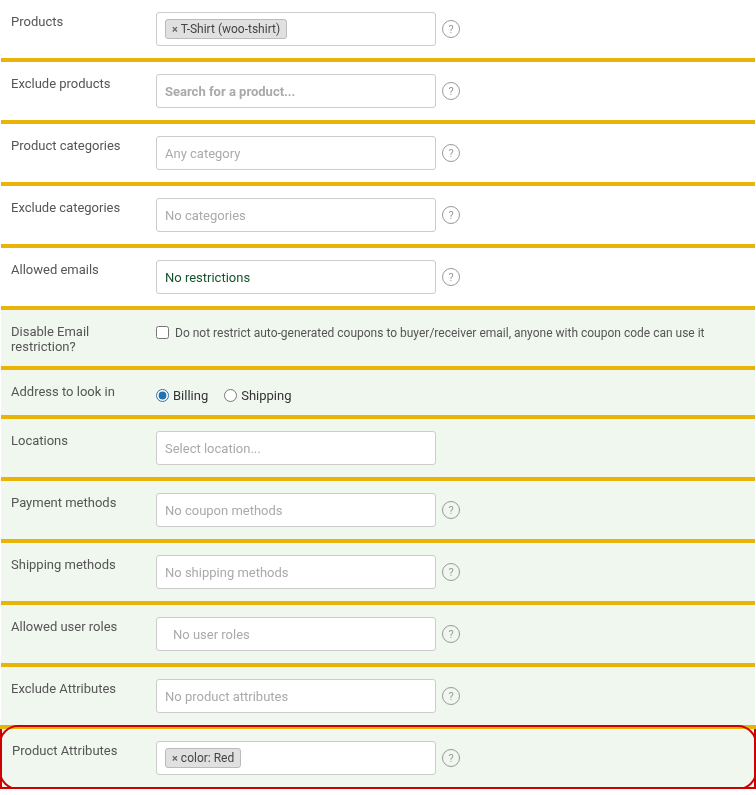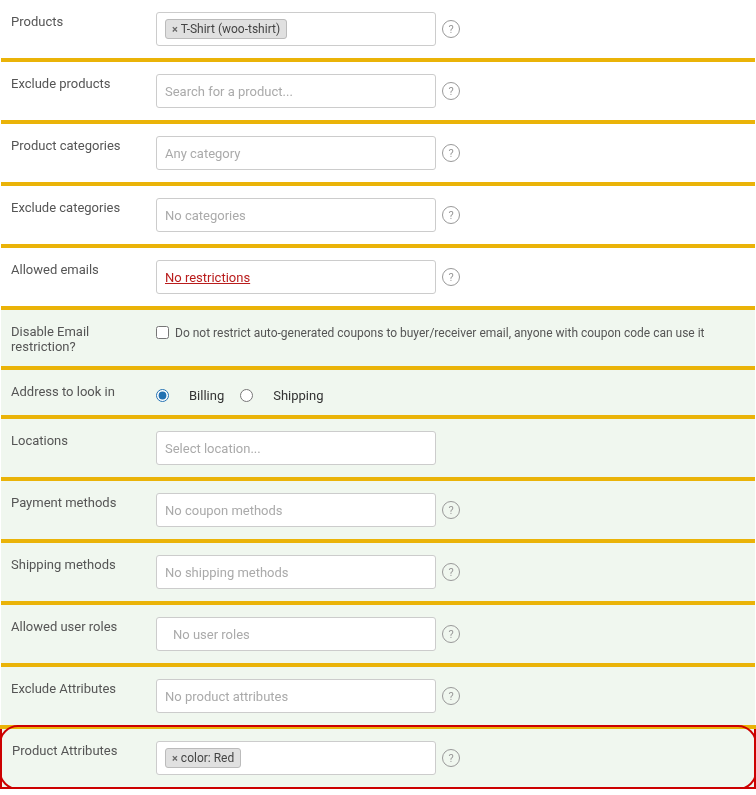--- a/index.html
+++ b/index.html
@@ -124,21 +124,21 @@
     .radio-row {
       display: flex;
       align-items: center;
       gap: 16px;
       padding-top: 6px;
     }
 
     .radio-option {
       display: flex;
       align-items: center;
-      gap: 20px;
+      gap: 4px;
       font-size: 13px;
       color: #333;
     }
 
     .radio-option input[type="radio"] {
       accent-color: #2271b1;
     }
   </style>
 </head>
 <body>
@@ -157,21 +157,21 @@
             </div>
             <span class="help-icon">?</span>
           </div>
         </td>
       </tr>
       <tr>
         <td class="label-cell">Exclude products</td>
         <td class="field-cell">
           <div class="field-row">
             <div class="select-field">
-              <span style="color: rgb(170, 170, 170);">Search for a product...</span>
+              <span style="color: rgb(170, 170, 170); font-weight: bold;">Search for a product...</span>
             </div>
             <span class="help-icon">?</span>
           </div>
         </td>
       </tr>
       <tr>
         <td class="label-cell">Product categories</td>
         <td class="field-cell">
           <div class="field-row">
             <div class="select-field">
@@ -190,21 +190,21 @@
             </div>
             <span class="help-icon">?</span>
           </div>
         </td>
       </tr>
       <tr>
         <td class="label-cell">Allowed emails</td>
         <td class="field-cell">
           <div class="field-row">
             <div class="select-field">
-              <span style="color: #b91c1c; text-decoration: underline;">No restrictions</span>
+              <span style="color: #14532d;">No restrictions</span>
             </div>
             <span class="help-icon">?</span>
           </div>
         </td>
       </tr>
       <tr class="green-bg">
         <td class="label-cell">Disable Email restriction?</td>
         <td class="field-cell">
           <div class="checkbox-row">
             <input type="checkbox" style="">

